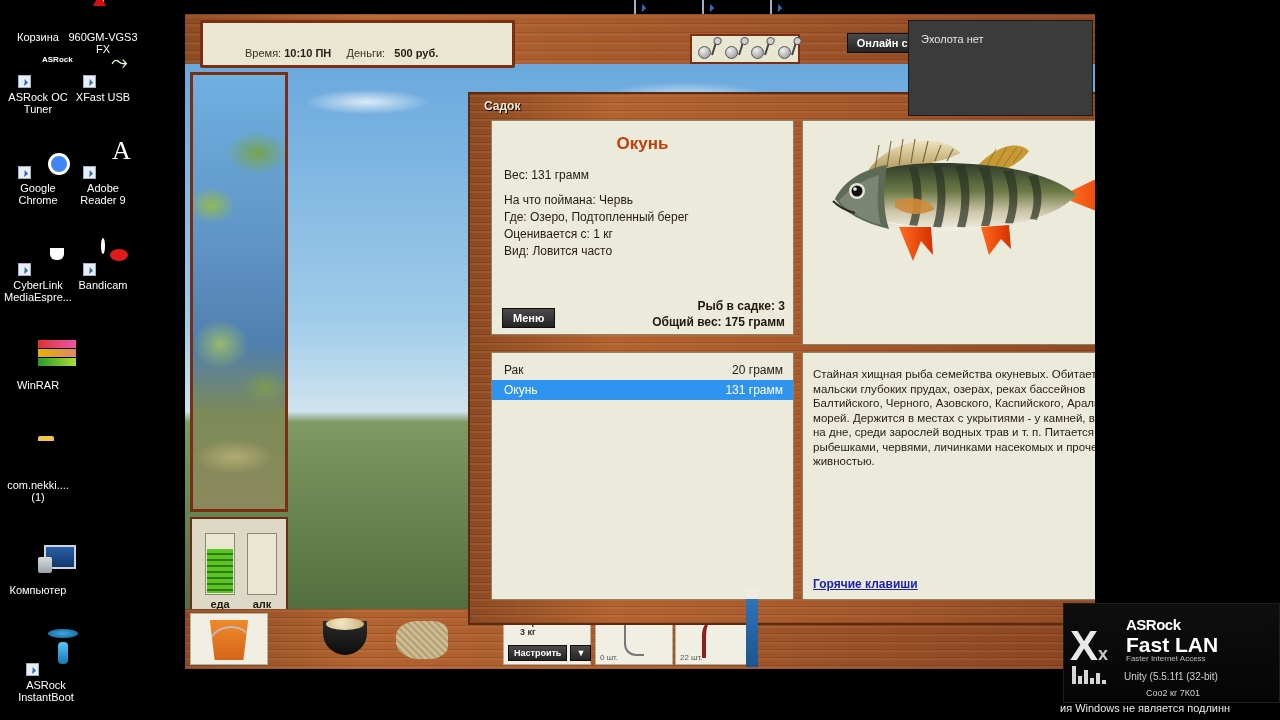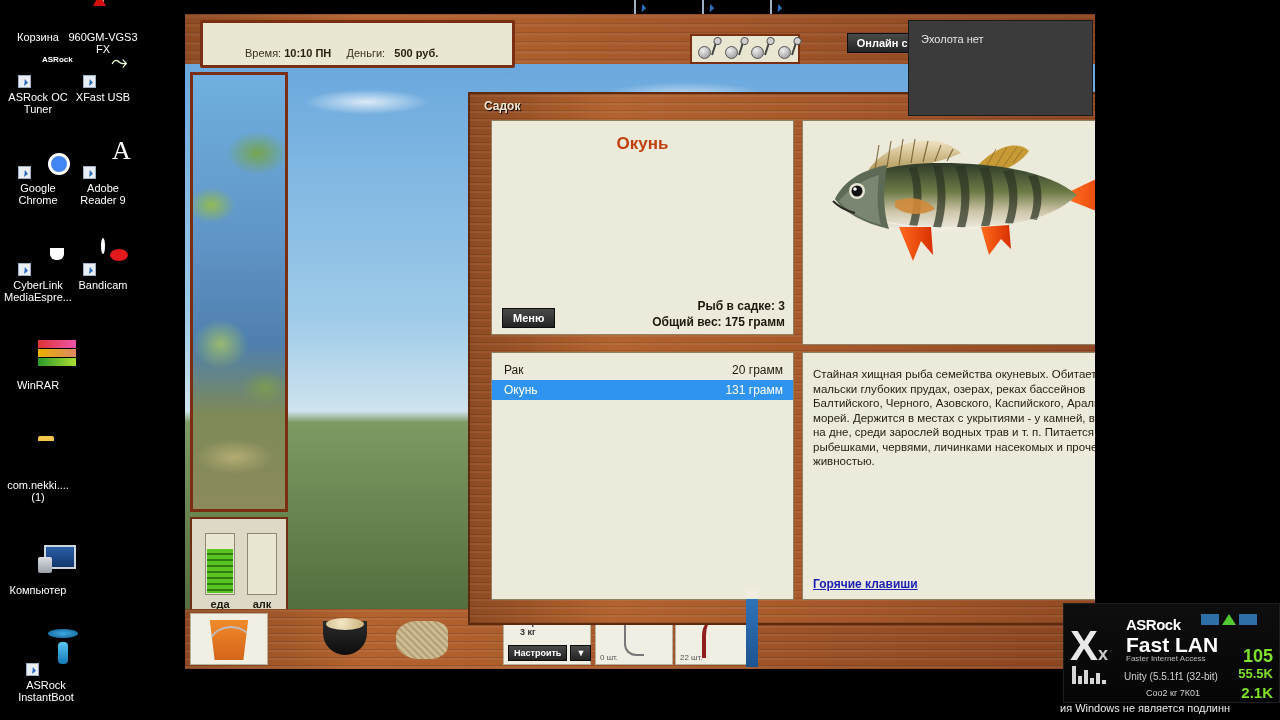--- a/index.html
+++ b/index.html
@@ -488,20 +488,28 @@
         <span class="worm"></span>
         <span class="cnt">22 шт.</span>
       </div>
     </div>
 
     <div id="sadok" class="wood">
       <div class="sadok-title">Садок</div>
 
       <div class="pane" id="pane-info">
         <div class="fish-name">Окунь</div>
+        <div class="info-lines">
+          <div>Вес: 131 грамм</div>
+          <div class="info-gap"></div>
+          <div>На что поймана: Червь</div>
+          <div>Где: Озеро, Подтопленный берег</div>
+          <div>Оценивается с:  1 кг</div>
+          <div>Вид: Ловится часто</div>
+        </div>
         <div class="pane-foot">
           <button class="menu-btn">Меню</button>
           <div class="totals">
             <div>Рыб в садке: 3</div>
             <div>Общий вес: 175 грамм</div>
           </div>
         </div>
       </div>
 
       <div class="pane" id="pane-list">
@@ -609,29 +617,19 @@
     <div class="ar-fast">Fast LAN</div>
     <div class="ar-sub">Faster Internet Access</div>
     <div class="ar-bars">
       <i style="height:18px"></i>
         <i style="height:8px"></i>
         <i style="height:14px"></i>
       <i style="height:6px"></i>
         <i style="height:11px"></i>
         <i style="height:4px"></i>
     </div>
-    <div class="ar-panel">
-      <div class="ar-hdr">
-        <span class="b"></span>
-        <span class="tri"></span>
-        <span class="b"></span>
-      </div>
-      <div class="ar-num">105</div>
-      <div class="ar-kb">55.5K</div>
-      <div class="ar-kb2">2.1K</div>
-    </div>
     <div class="ar-unity">Unity (5.5.1f1 (32-bit)</div>
     <div class="ar-sootn">Соо2 кг 7К01</div>
   </div>
 
   <div class="win-notice">ия Windows не является подлинн</div>
 
 </div>
 
 </body></html>

